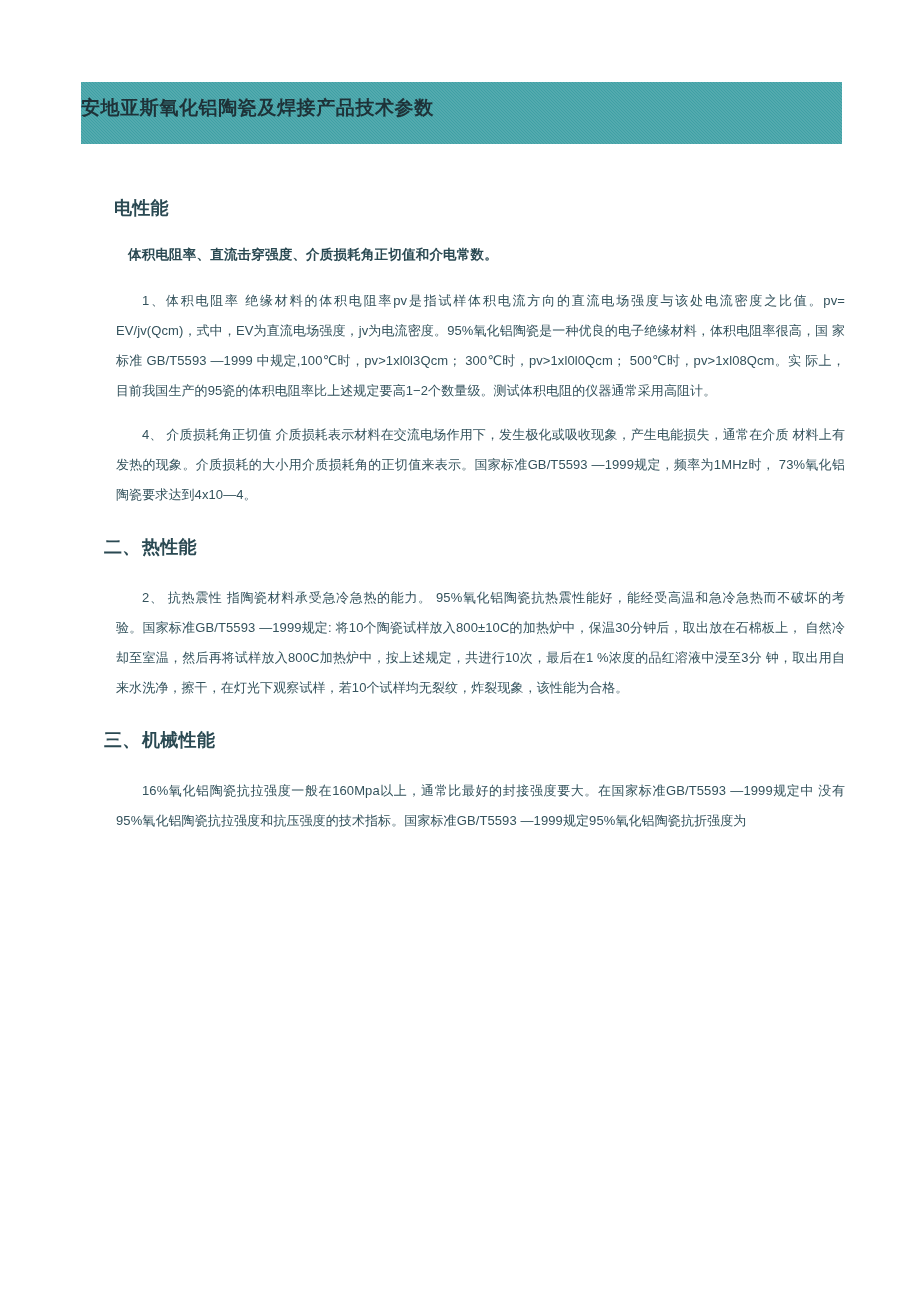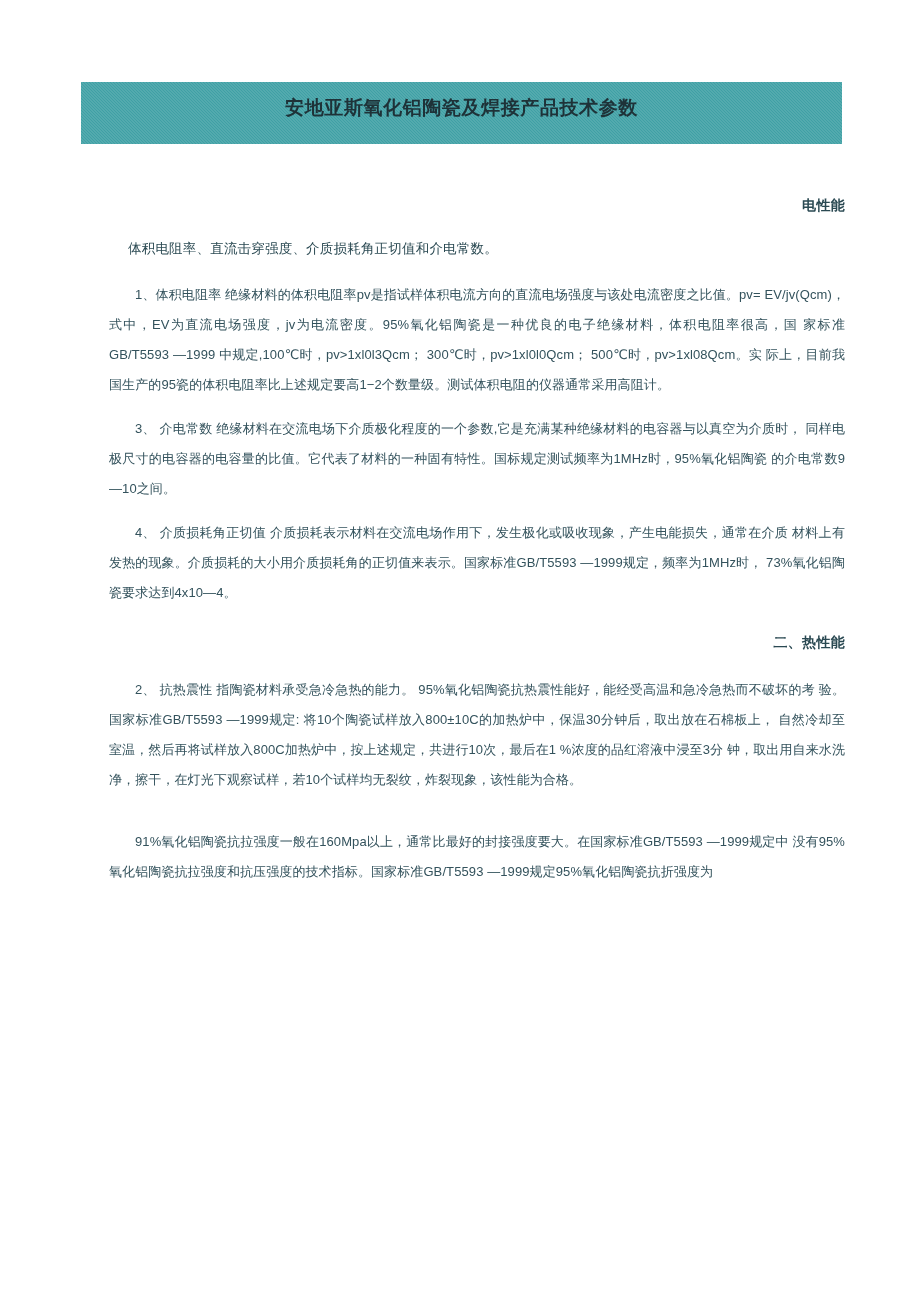--- a/index.html
+++ b/index.html
@@ -32,68 +32,67 @@
     background: #3fa0a5;
     background-image:
       linear-gradient(45deg, rgba(255,255,255,0.10) 25%, transparent 25%, transparent 50%, rgba(255,255,255,0.10) 50%, rgba(255,255,255,0.10) 75%, transparent 75%);
     background-size: 3px 3px;
   }
   .title-text {
     position: absolute;
     left: 0;
     right: 0;
     top: 13px;
-    text-align: center;
+    text-align: left;
     font-size: 19px;
     font-weight: bold;
     color: #1e3238;
     letter-spacing: 0.6px;
     white-space: nowrap;
   }
 
   
   .content {
     position: absolute;
     left: 100px;
     top: 195px;
     width: 745px;
   }
 
   .sec-head {
-    font-size: 14px;
+    font-size: 18px;
     font-weight: bold;
     color: #2a4952;
     line-height: 1.5;
     margin: 0 0 22px 14px;
     letter-spacing: 0.3px;
-    text-align: right;
   }
   .sec-head.level-2 {
     margin-left: 4px;
   }
   .sec-head .num {
     display: inline-block;
     min-width: 38px;
   }
 
   .lead {
     font-size: 13.5px;
-    font-weight: normal;
+    font-weight: bold;
     color: #2a4952;
     line-height: 1.6;
     margin: 0 0 20px 0;
     text-indent: 28px;
     letter-spacing: 0.2px;
   }
 
   p.para {
     font-size: 13px;
     color: #33525c;
     line-height: 30px;
-    margin: 0 0 14px 9px;
+    margin: 0 0 14px 16px;
     text-indent: 26px;
     text-align: justify;
     text-justify: inter-character;
     letter-spacing: 0.1px;
     word-break: break-word;
   }
   p.para.gap-top {
     margin-top: 8px;
   }
   .spacer-sm { height: 10px; }
@@ -109,33 +108,35 @@
 
   <div class="content">
 
     <div class="sec-head">电性能</div>
 
     <div class="lead">体积电阻率、直流击穿强度、介质损耗角正切值和介电常数。</div>
 
     <p class="para">1、体积电阻率  绝缘材料的体积电阻率pv是指试样体积电流方向的直流电场强度与该处电流密度之比值。pv= EV/jv(Qcm)，式中，EV为直流电场强度，jv为电流密度。95%氧化铝陶瓷是一种优良的电子绝缘材料，体积电阻率很高，国 家标准 GB/T5593 —1999 中规定,100℃时，pv&gt;1xl0l3Qcm；  300℃时，pv&gt;1xl0l0Qcm；  500℃时，pv&gt;1xl08Qcm。实 际上，目前我国生产的95瓷的体积电阻率比上述规定要高1−2个数量级。测试体积电阻的仪器通常采用高阻计。</p>
 
 
-    <p class="para">3、  介电常数  绝缘材料在交流电场下介质极化程度的一个参数,它是充满某种绝缘材料的电容器与以真空为介质时，  同样电极尺寸的电容器的电容量的比值。它代表了材料的一种固有特性。国标规定测试频率为1MHz时，95%氧化铝陶瓷  的介电常数9—10之间。</p>
 
     <p class="para">4、  介质损耗角正切值  介质损耗表示材料在交流电场作用下，发生极化或吸收现象，产生电能损失，通常在介质  材料上有发热的现象。介质损耗的大小用介质损耗角的正切值来表示。国家标准GB/T5593 —1999规定，频率为1MHz时，   73%氧化铝陶瓷要求达到4x10—4。</p>
 
     <div class="spacer-sm"></div>
 
     <div class="sec-head level-2">
       <span class="num">二、</span><span>热性能</span>
     </div>
 
 
     <p class="para">2、  抗热震性  指陶瓷材料承受急冷急热的能力。  95%氧化铝陶瓷抗热震性能好，能经受高温和急冷急热而不破坏的考  验。国家标准GB/T5593 —1999规定: 将10个陶瓷试样放入800±10C的加热炉中，保温30分钟后，取出放在石棉板上，  自然冷却至室温，然后再将试样放入800C加热炉中，按上述规定，共进行10次，最后在1 %浓度的品红溶液中浸至3分  钟，取出用自来水洗净，擦干，在灯光下观察试样，若10个试样均无裂纹，炸裂现象，该性能为合格。</p>
 
     <div class="spacer-sm"></div>
 
+    <div class="sec-head level-2">
+      <span class="num">三、</span><span>机械性能</span>
+    </div>
 
 
-    <p class="para gap-top">91%氧化铝陶瓷抗拉强度一般在160Mpa以上，通常比最好的封接强度要大。在国家标准GB/T5593 —1999规定中 没有95%氧化铝陶瓷抗拉强度和抗压强度的技术指标。国家标准GB/T5593 —1999规定95%氧化铝陶瓷抗折强度为</p>
+    <p class="para gap-top">16%氧化铝陶瓷抗拉强度一般在160Mpa以上，通常比最好的封接强度要大。在国家标准GB/T5593 —1999规定中 没有95%氧化铝陶瓷抗拉强度和抗压强度的技术指标。国家标准GB/T5593 —1999规定95%氧化铝陶瓷抗折强度为</p>
 
   </div>
 </div>
 
 </body></html>

